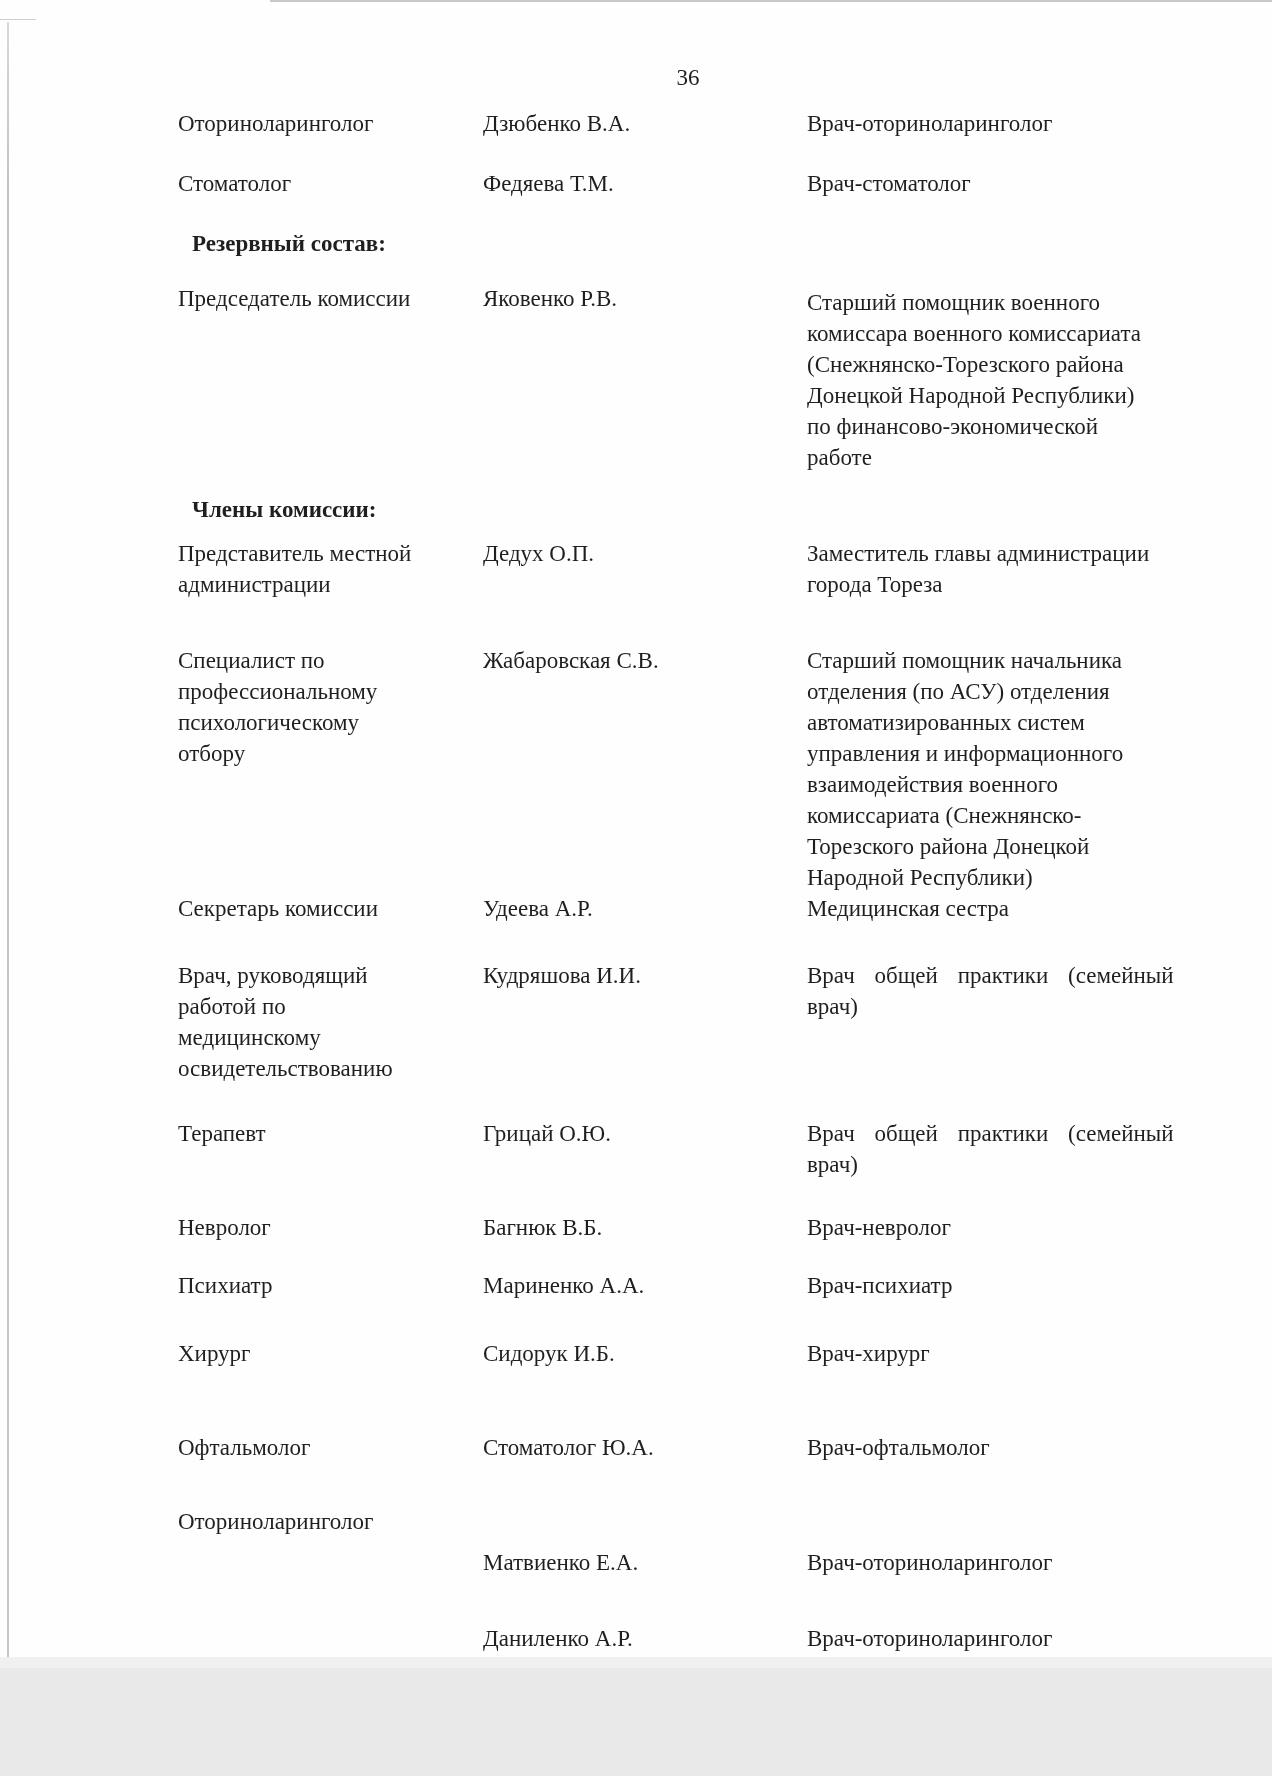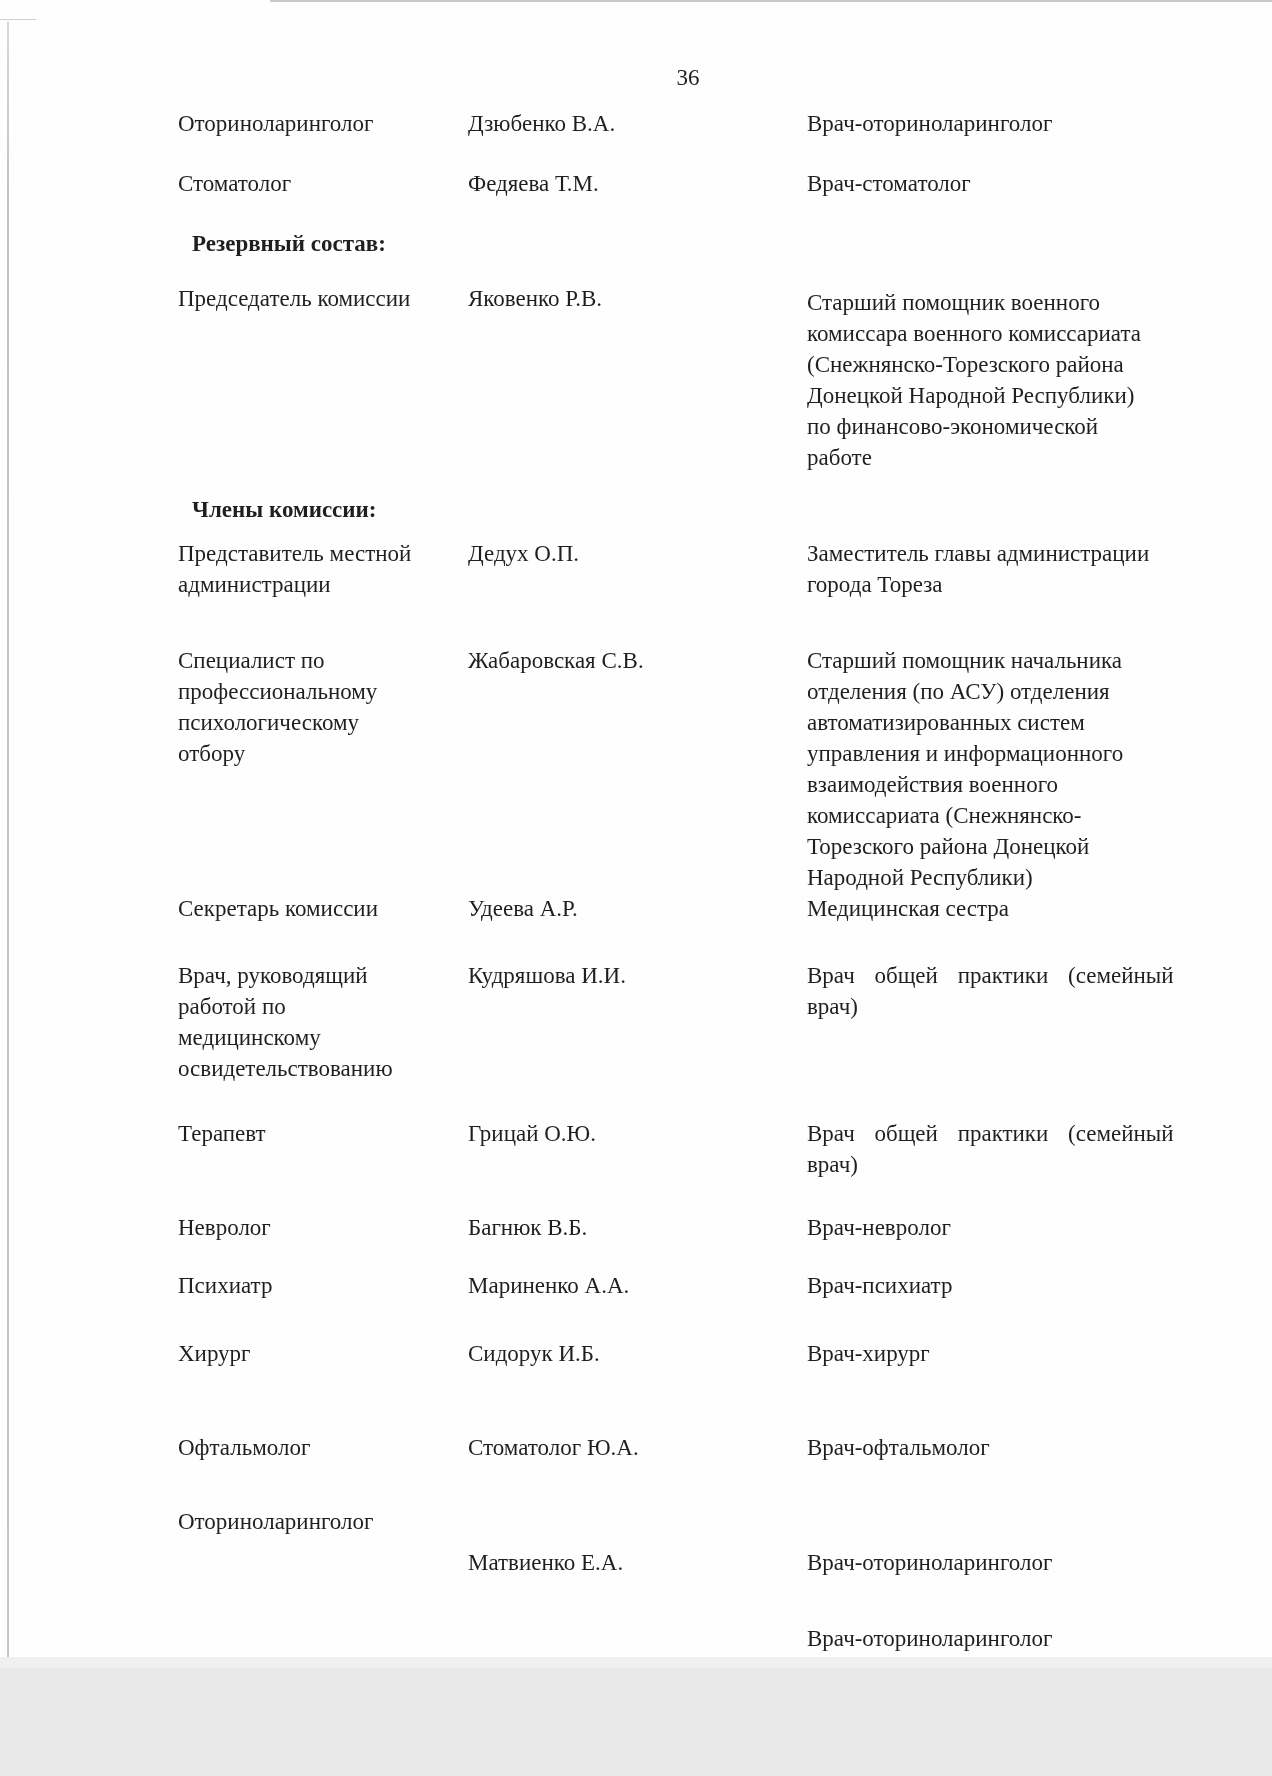--- a/index.html
+++ b/index.html
@@ -10,21 +10,21 @@
     margin: 0 auto;
     background: #fefefe;
     overflow: hidden;
     font-family: "Liberation Serif", "DejaVu Serif", serif;
     font-size: 23px;
     line-height: 31px;
     color: #1f1f1f;
   }
   .cell { position: absolute; white-space: pre-line; }
   .c1 { left: 178px; width: 292px; }
-  .c2 { left: 468px; width: 272px; }
+  .c2 { left: 483px; width: 272px; }
   .c3 { left: 765px; width: 400px; margin-left: 42px; }
   .spread { word-spacing: 14px; }
   .hdr {
     position: absolute;
     left: 178px;
     width: 982px;
     text-align: left;
     font-weight: bold;
     padding-left: 14px;
     box-sizing: border-box;
@@ -187,20 +187,21 @@
   <div>
     <div class="cell c1" style="top:1432px">Офтальмолог</div>
     <div class="cell c2" style="top:1432px">Стоматолог Ю.А.</div>
     <div class="cell c3" style="top:1432px">Врач-офтальмолог</div>
   </div>
 
   <div>
     <div class="cell c1" style="top:1506px">Оториноларинголог</div>
     <div class="cell c2 multi" style="top:1506px">
       <div>Матвиенко Е.А.</div>
+      <div>Даниленко А.Р.</div>
     </div>
     <div class="cell c3 multi" style="top:1506px">
       <div>Врач-оториноларинголог</div>
       <div>Врач-оториноларинголог</div>
       <div>Врач-оториноларинголог</div>
     </div>
   </div>
 
   <div class="bottom-strip"></div>
   <div class="smudge-line"></div>

